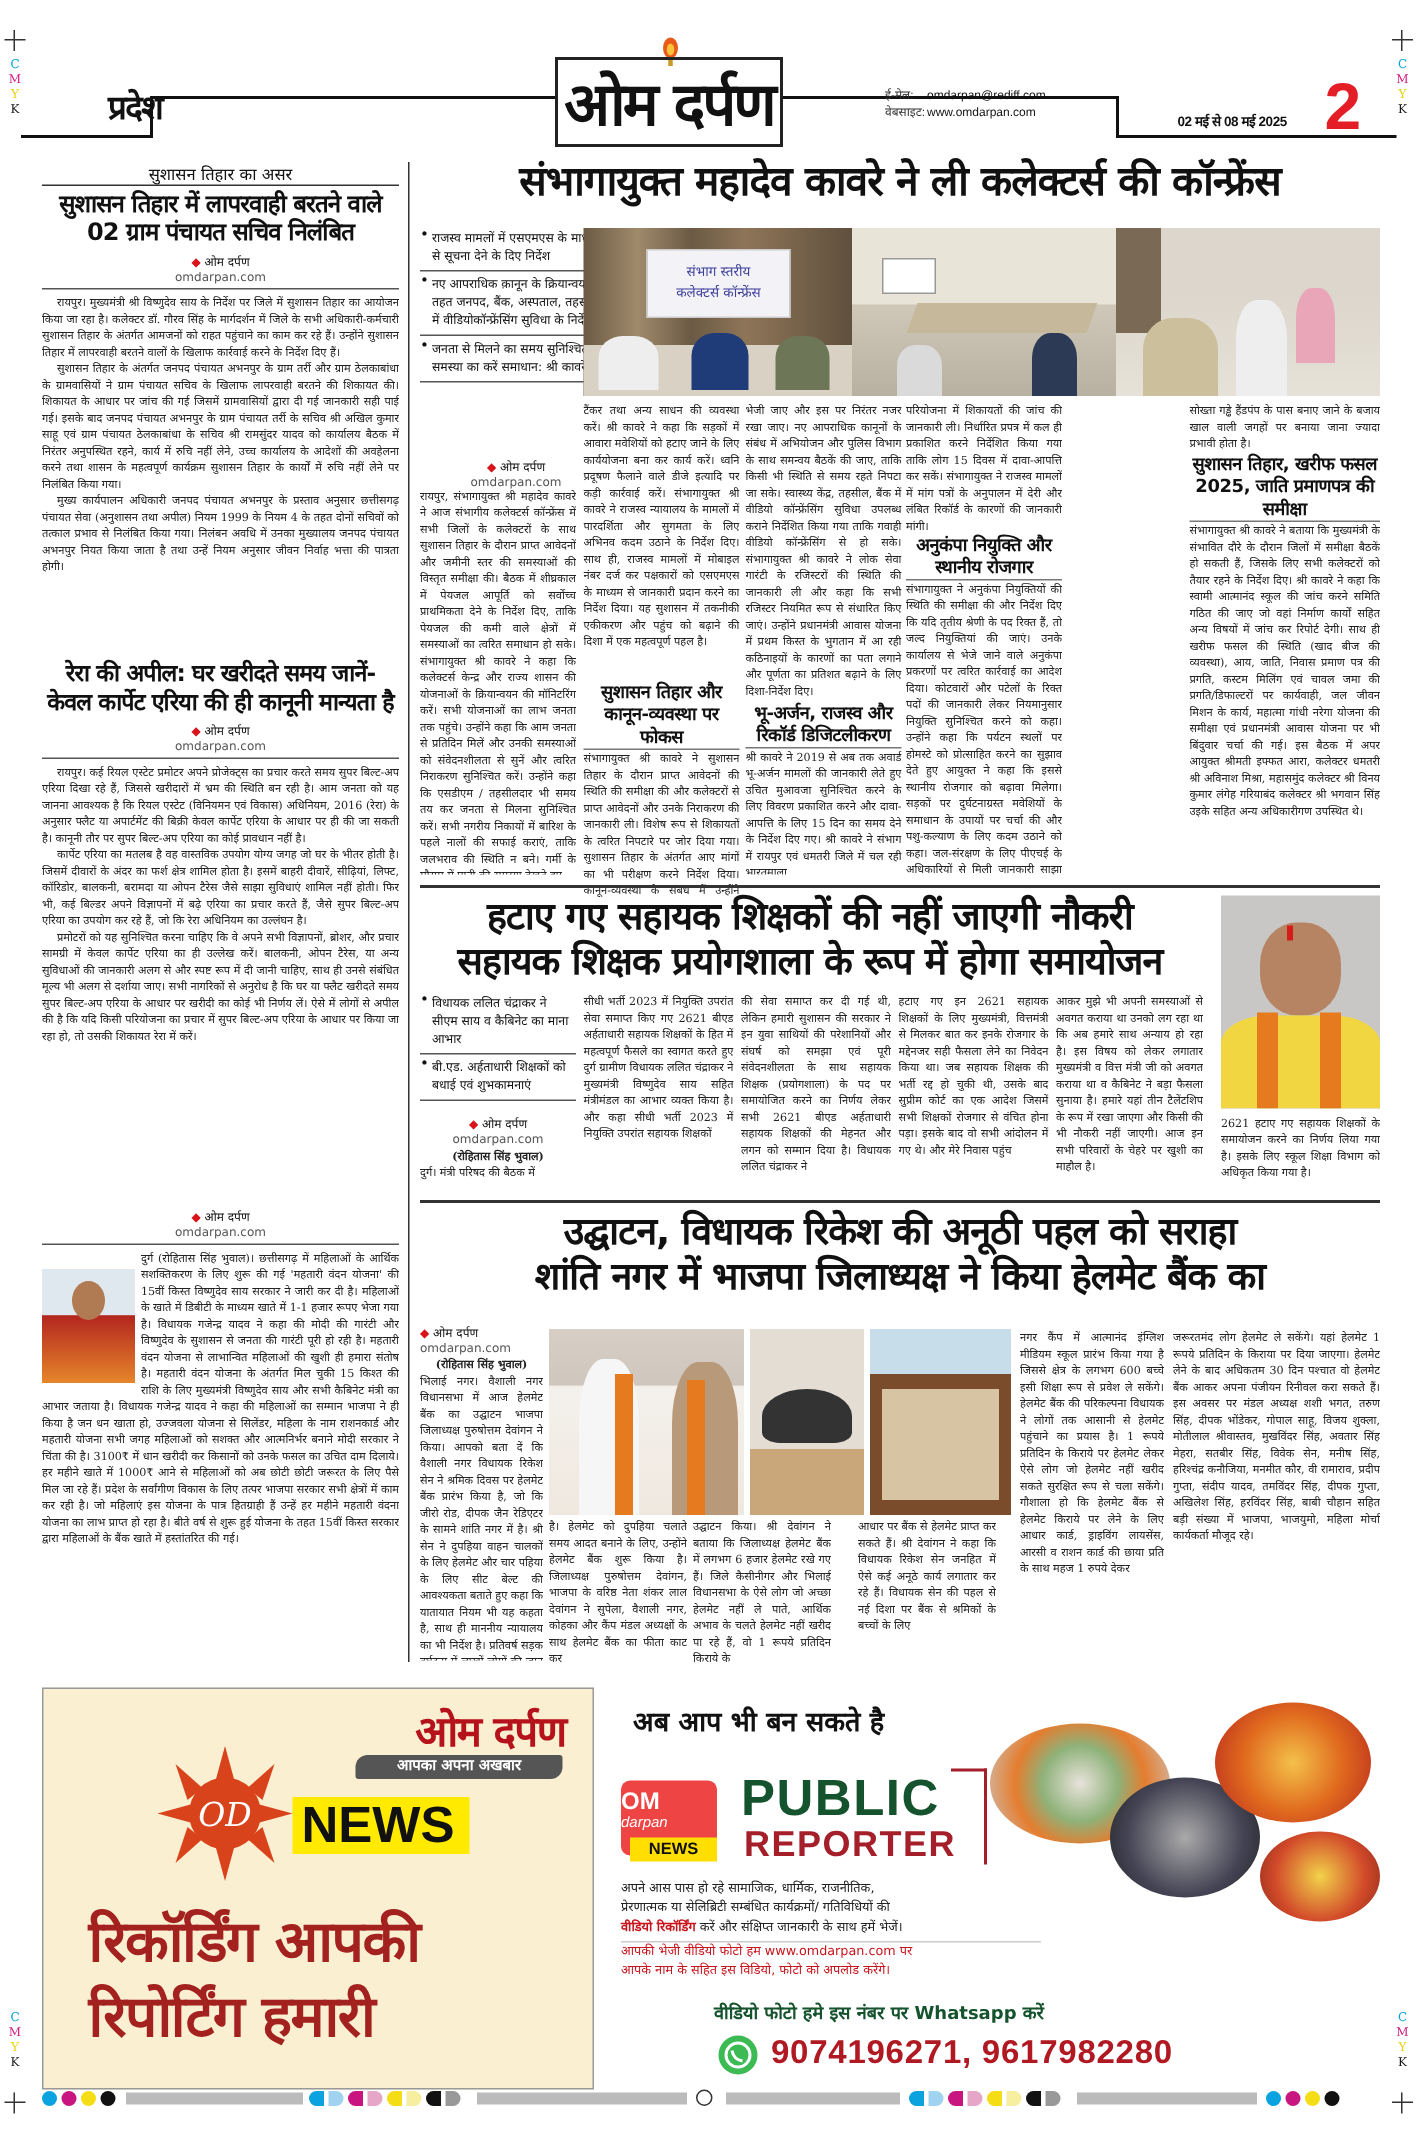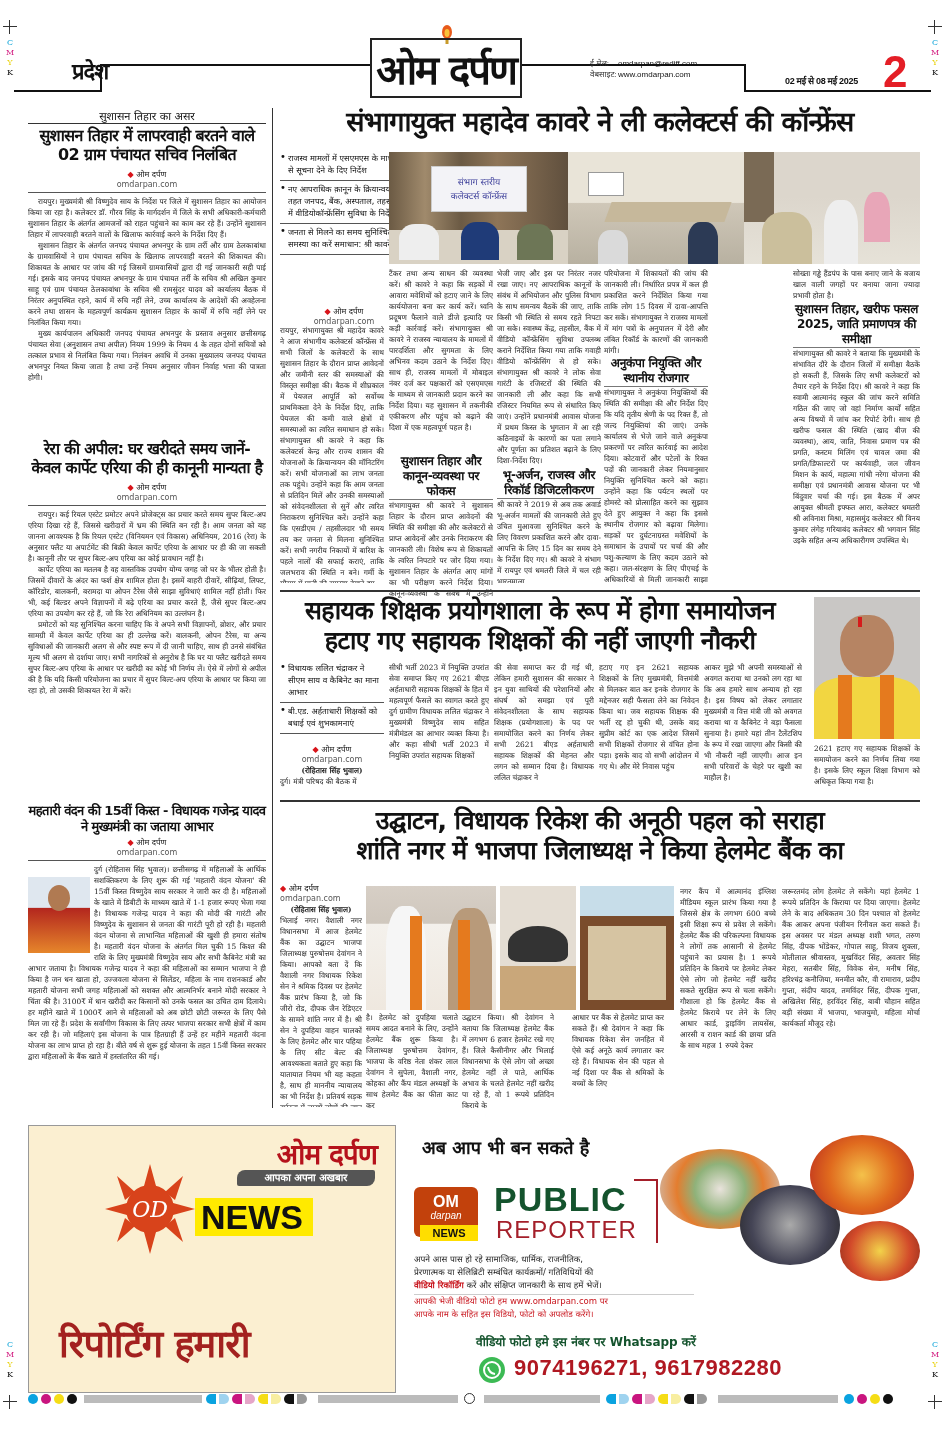--- a/index.html
+++ b/index.html
@@ -112,21 +112,20 @@
   <div class="byline" style="margin-top:6px"><span class="d">◆</span> <span>ओम दर्पण</span><span class="u">omdarpan.com</span></div>
   <div style="border-top:1px solid #555;margin-top:2px"></div>
   <div class="body-txt" style="text-indent:10px;margin-top:3px;height:275px">
     <div>रायपुर। कई रियल एस्टेट प्रमोटर अपने प्रोजेक्ट्स का प्रचार करते समय सुपर बिल्ट-अप एरिया दिखा रहे हैं, जिससे खरीदारों में भ्रम की स्थिति बन रही है। आम जनता को यह जानना आवश्यक है कि रियल एस्टेट (विनियमन एवं विकास) अधिनियम, 2016 (रेरा) के अनुसार फ्लैट या अपार्टमेंट की बिक्री केवल कार्पेट एरिया के आधार पर ही की जा सकती है। कानूनी तौर पर सुपर बिल्ट-अप एरिया का कोई प्रावधान नहीं है।</div>
     <div style="text-indent:10px">कार्पेट एरिया का मतलब है वह वास्तविक उपयोग योग्य जगह जो घर के भीतर होती है। जिसमें दीवारों के अंदर का फर्श क्षेत्र शामिल होता है। इसमें बाहरी दीवारें, सीढ़ियां, लिफ्ट, कॉरिडोर, बालकनी, बरामदा या ओपन टैरेस जैसे साझा सुविधाएं शामिल नहीं होती। फिर भी, कई बिल्डर अपने विज्ञापनों में बढ़े एरिया का प्रचार करते हैं, जैसे सुपर बिल्ट-अप एरिया का उपयोग कर रहे हैं, जो कि रेरा अधिनियम का उल्लंघन है।</div>
     <div style="text-indent:10px">प्रमोटरों को यह सुनिश्चित करना चाहिए कि वे अपने सभी विज्ञापनों, ब्रोशर, और प्रचार सामग्री में केवल कार्पेट एरिया का ही उल्लेख करें। बालकनी, ओपन टैरेस, या अन्य सुविधाओं की जानकारी अलग से और स्पष्ट रूप में दी जानी चाहिए, साथ ही उनसे संबंधित मूल्य भी अलग से दर्शाया जाए। सभी नागरिकों से अनुरोध है कि घर या फ्लैट खरीदते समय सुपर बिल्ट-अप एरिया के आधार पर खरीदी का कोई भी निर्णय लें। ऐसे में लोगों से अपील की है कि यदि किसी परियोजना का प्रचार में सुपर बिल्ट-अप एरिया के आधार पर किया जा रहा हो, तो उसकी शिकायत रेरा में करें।</div>
   </div>
 </div>
 
 <div class="abs" style="left:28px;top:803px;width:238px">
-  <div class="hl" style="font-size:13px">महतारी वंदन की 15वीं किस्त - विधायक गजेन्द्र यादव ने मुख्यमंत्री का जताया आभार</div>
   <div class="byline" style="margin-top:4px"><span class="d">◆</span> <span>ओम दर्पण</span><span class="u">omdarpan.com</span></div>
   <div style="border-top:1px solid #555;margin-top:2px"></div>
   <div class="body-txt" style="margin-top:3px;height:240px">
     <div style="float:left;width:62px;height:76px;margin:13px 4px 2px 0;background:linear-gradient(180deg,#dfe7ef 0%,#dfe7ef 40%,#b3261e 41%,#e6862b 100%);position:relative">
       <div style="position:absolute;left:20px;top:8px;width:22px;height:26px;border-radius:50%;background:#b07a52"></div>
     </div>
     <span>दुर्ग (रोहितास सिंह भुवाल)। छत्तीसगढ़ में महिलाओं के आर्थिक सशक्तिकरण के लिए शुरू की गई 'महतारी वंदन योजना' की 15वीं किस्त विष्णुदेव साय सरकार ने जारी कर दी है। महिलाओं के खाते में डिबीटी के माध्यम खाते में 1-1 हजार रूपए भेजा गया है। विधायक गजेन्द्र यादव ने कहा की मोदी की गारंटी और विष्णुदेव के सुशासन से जनता की गारंटी पूरी हो रही है। महतारी वंदन योजना से लाभान्वित महिलाओं की खुशी ही हमारा संतोष है। महतारी वंदन योजना के अंतर्गत मिल चुकी 15 किश्त की राशि के लिए मुख्यमंत्री विष्णुदेव साय और सभी कैबिनेट मंत्री का आभार जताया है। विधायक गजेन्द्र यादव ने कहा की महिलाओं का सम्मान भाजपा ने ही किया है जन धन खाता हो, उज्जवला योजना से सिलेंडर, महिला के नाम राशनकार्ड और महतारी योजना सभी जगह महिलाओं को सशक्त और आत्मनिर्भर बनाने मोदी सरकार ने चिंता की है। 3100₹ में धान खरीदी कर किसानों को उनके फसल का उचित दाम दिलाये। हर महीने खाते में 1000₹ आने से महिलाओं को अब छोटी छोटी जरूरत के लिए पैसे मिल जा रहे हैं। प्रदेश के सर्वांगीण विकास के लिए तत्पर भाजपा सरकार सभी क्षेत्रों में काम कर रही है। जो महिलाएं इस योजना के पात्र हितग्राही हैं उन्हें हर महीने महतारी वंदना योजना का लाभ प्राप्त हो रहा है। बीते वर्ष से शुरू हुई योजना के तहत 15वीं किस्त सरकार द्वारा महिलाओं के बैंक खाते में हस्तांतरित की गई।</span>
   </div>
 </div>
 
@@ -183,22 +182,22 @@
 </div>
 <div class="abs" style="left:793px;top:268px;width:127px;height:318px">
   <div class="body-txt" style="height:34px">सोख्ता गड्ढे हैंडपंप के पास बनाए जाने के बजाय खाल वाली जगहों पर बनाया जाना ज्यादा प्रभावी होता है।</div>
   <div class="sub-hl">सुशासन तिहार, खरीफ फसल 2025, जाति प्रमाणपत्र की समीक्षा</div>
   <div class="body-txt" style="height:232px">संभागायुक्त श्री कावरे ने बताया कि मुख्यमंत्री के संभावित दौरे के दौरान जिलों में समीक्षा बैठकें हो सकती हैं, जिसके लिए सभी कलेक्टरों को तैयार रहने के निर्देश दिए। श्री कावरे ने कहा कि स्वामी आत्मानंद स्कूल की जांच करने समिति गठित की जाए जो वहां निर्माण कार्यों सहित अन्य विषयों में जांच कर रिपोर्ट देगी। साथ ही खरीफ फसल की स्थिति (खाद बीज की व्यवस्था), आय, जाति, निवास प्रमाण पत्र की प्रगति, कस्टम मिलिंग एवं चावल जमा की प्रगति/डिफाल्टरों पर कार्यवाही, जल जीवन मिशन के कार्य, महात्मा गांधी नरेगा योजना की समीक्षा एवं प्रधानमंत्री आवास योजना पर भी बिंदुवार चर्चा की गई। इस बैठक में अपर आयुक्त श्रीमती इफ्फत आरा, कलेक्टर धमतरी श्री अविनाश मिश्रा, महासमुंद कलेक्टर श्री विनय कुमार लंगेह गरियाबंद कलेक्टर श्री भगवान सिंह उइके सहित अन्य अधिकारीगण उपस्थित थे।</div>
 </div>
 
 <div class="rule" style="left:280px;top:590px;width:640px;height:2px"></div>
 
 <div class="abs hl" style="left:280px;top:596px;width:520px;font-size:25px;font-weight:bold">
+  <div>हटाए गए सहायक शिक्षकों की नहीं जाएगी नौकरी</div>
   <div>सहायक शिक्षक प्रयोगशाला के रूप में होगा समायोजन</div>
-  <div>हटाए गए सहायक शिक्षकों की नहीं जाएगी नौकरी</div>
 </div>
 <div class="abs bullet-box" style="left:280px;top:660px;width:104px">
   <div>विधायक ललित चंद्राकर ने सीएम साय व कैबिनेट का माना आभार</div>
   <div>बी.एड. अर्हताधारी शिक्षकों को बधाई एवं शुभकामनाएं</div>
 </div>
 <div class="abs" style="left:280px;top:745px;width:104px">
   <div class="byline"><span class="d">◆</span> <span>ओम दर्पण</span><span class="u">omdarpan.com</span></div>
   <div class="body-txt" style="font-weight:bold;text-align:center">(रोहितास सिंह भुवाल)</div>
   <div class="body-txt">दुर्ग। मंत्री परिषद की बैठक में</div>
 </div>
@@ -258,32 +257,33 @@
       <polygon points="10,45 32,39 32,51"></polygon>
         <polygon points="100,45 78,39 78,51"></polygon>
       <polygon points="22,12 40,28 30,36"></polygon>
         <polygon points="88,12 70,28 80,36"></polygon>
       <polygon points="22,78 40,62 30,54"></polygon>
         <polygon points="88,78 70,62 80,54"></polygon>
     </g>
     <text x="55" y="53" text-anchor="middle" font-size="22" font-style="italic" fill="#fff" font-family="DejaVu Serif, serif">OD</text>
   </svg>
   <div style="position:absolute;left:166px;top:72px;width:118px;height:38px;background:#ffea00;font-family:'Liberation Sans',sans-serif;font-weight:bold;font-size:34px;line-height:38px;padding-left:6px;color:#111">NEWS</div>
+  <div style="position:absolute;left:30px;top:140px;font-size:38px;font-weight:900;color:#a3211f;letter-spacing:-1px">रिकॉर्डिंग आपकी</div>
   <div style="position:absolute;left:30px;top:190px;font-size:38px;font-weight:900;color:#a3211f;letter-spacing:-1px">रिपोर्टिंग हमारी</div>
 </div>
 
 <div class="abs ad-right">
   <div style="position:absolute;left:12px;top:10px;font-size:18px;font-weight:bold">अब आप भी बन सकते है</div>
-  <div style="position:absolute;left:4px;top:62px;width:64px;height:50px;background:#c2410c;border-radius:6px;color:#fff;text-align:center;font-family:'Liberation Sans',sans-serif">
+  <div style="position:absolute;left:4px;top:62px;width:64px;height:50px;background:#ef4444;border-radius:6px;color:#fff;font-family:'Liberation Sans',sans-serif">
     <div style="font-size:16px;font-weight:bold;line-height:18px;margin-top:6px">OM</div>
     <div style="font-size:10px;line-height:10px;font-style:italic">darpan</div>
   </div>
   <div style="position:absolute;left:10px;top:100px;width:58px;height:16px;background:#ffde00;color:#111;font-family:'Liberation Sans',sans-serif;font-size:11px;font-weight:bold;text-align:center;line-height:16px">NEWS</div>
   <div style="position:absolute;left:84px;top:56px;font-family:'Liberation Sans',sans-serif;font-size:34px;font-weight:bold;color:#14532d;letter-spacing:1px;line-height:36px">PUBLIC</div>
-  <div style="position:absolute;left:86px;top:92px;font-family:'Liberation Sans',sans-serif;font-size:24px;font-weight:normal;color:#a41f2a;letter-spacing:1px;line-height:26px">REPORTER</div>
+  <div style="position:absolute;left:86px;top:92px;font-family:'Liberation Sans',sans-serif;font-size:24px;font-weight:bold;color:#a41f2a;letter-spacing:1px;line-height:26px">REPORTER</div>
   <div style="position:absolute;left:224px;top:54px;width:24px;height:64px;border-top:2px solid #a41f2a;border-right:2px solid #a41f2a"></div>
   <div style="position:absolute;left:4px;top:128px;width:280px;font-size:8.5px;line-height:13px;color:#222">
     <div>अपने आस पास हो रहे सामाजिक, धार्मिक, राजनीतिक,</div>
     <div>प्रेरणात्मक या सेलिब्रिटी सम्बंधित कार्यक्रमों/ गतिविधियों की</div>
     <div><span style="color:#c8141c;font-weight:bold">वीडियो रिकॉर्डिंग</span> <span>करें और संक्षिप्त जानकारी के साथ हमें भेजें।</span></div>
     <div style="border-top:1px solid #ccc;margin-top:2px;color:#c8141c">आपकी भेजी वीडियो फोटो हम www.omdarpan.com पर</div>
     <div style="color:#c8141c">आपके नाम के सहित इस विडियो, फोटो को अपलोड करेंगे।</div>
   </div>
   <div style="position:absolute;left:250px;top:24px;width:120px;height:80px;border-radius:50%;background:radial-gradient(circle,#e9e3dc 0%,#8fb27a 35%,#e47d2f 60%,#ccc 100%)"></div>
   <div style="position:absolute;left:330px;top:60px;width:100px;height:80px;border-radius:50%;background:radial-gradient(circle,#aaa 0%,#445 60%,#222 100%)"></div>

